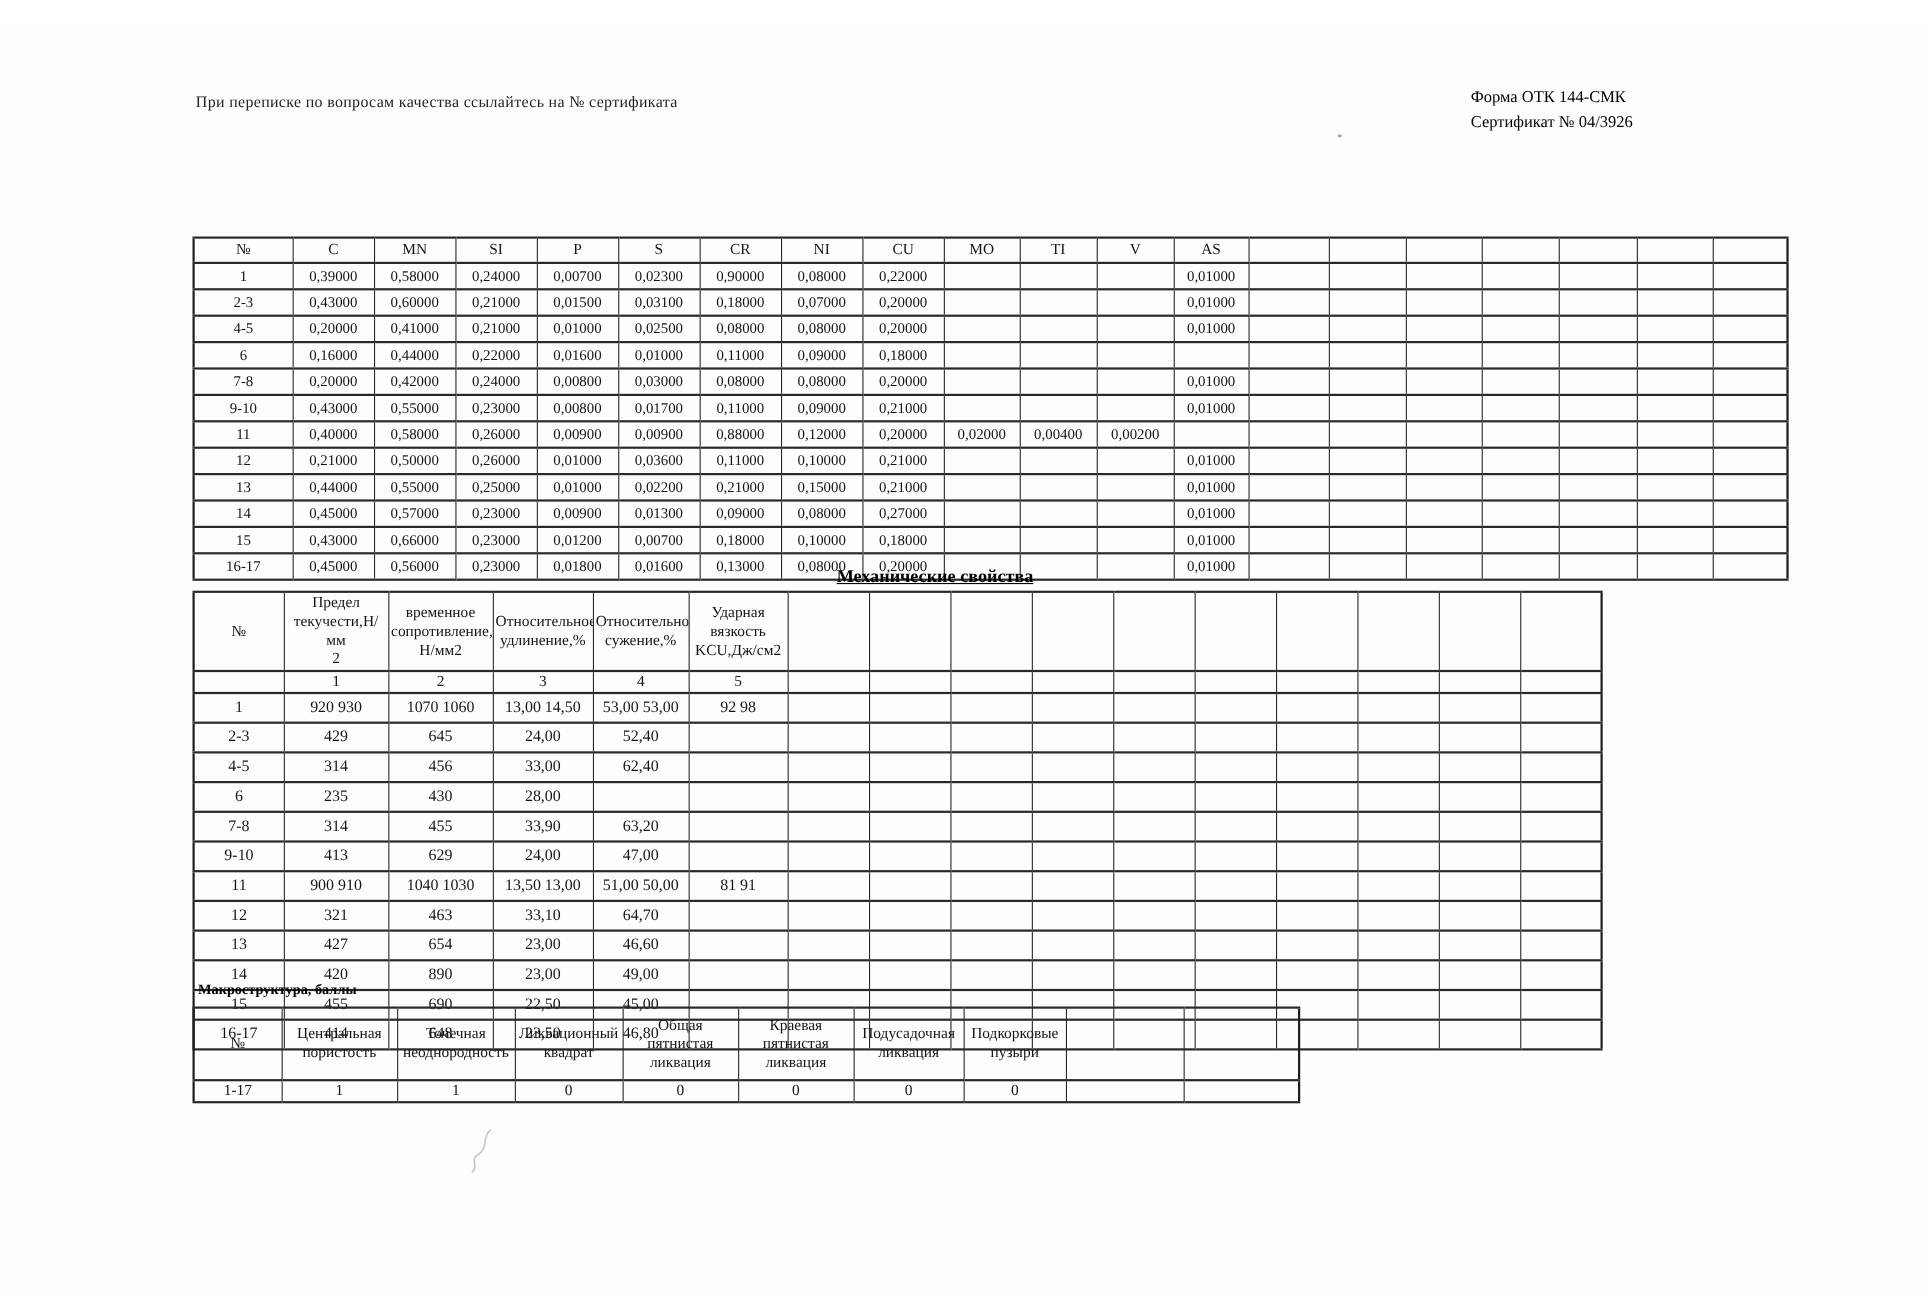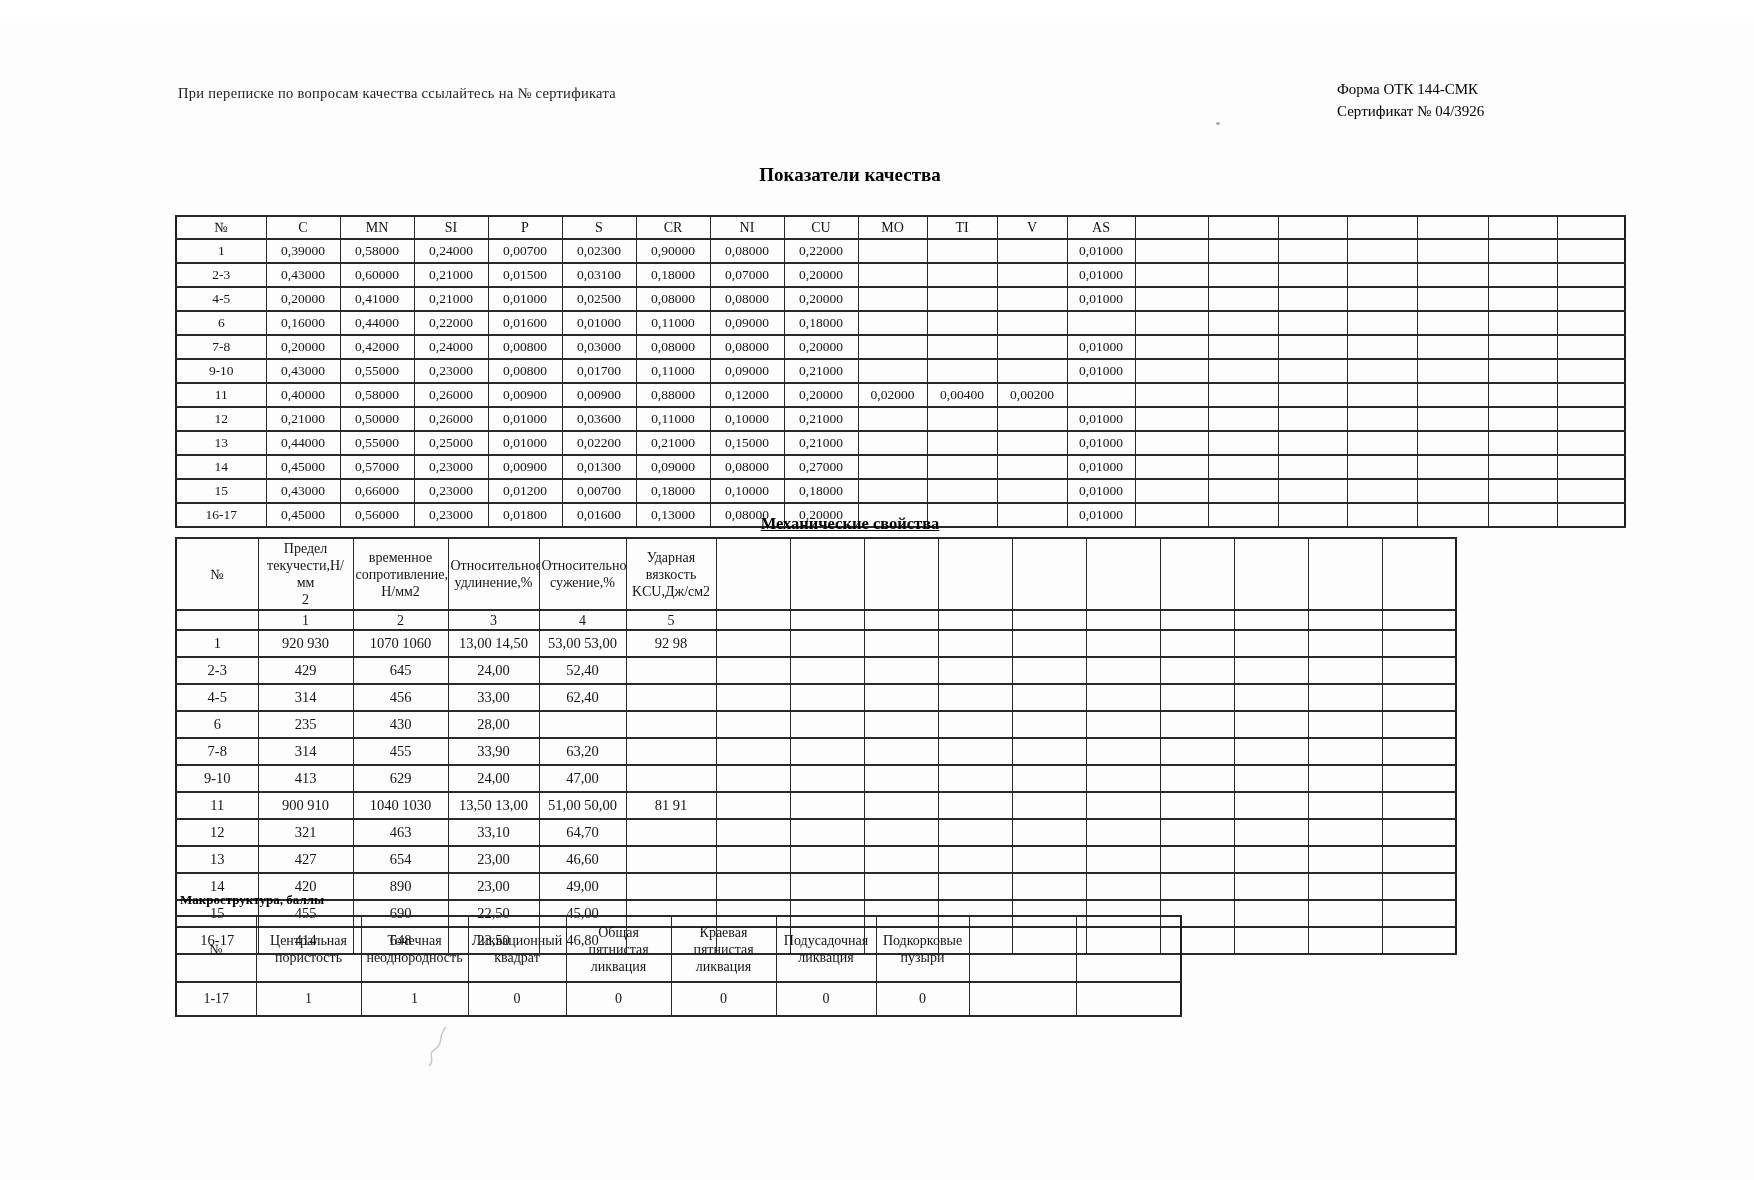--- a/index.html
+++ b/index.html
@@ -35,40 +35,39 @@
   #chem-table th{font-size:14px;}
 
   #mech-table{left:175px;top:514px;width:1280px;font-size:14.5px;}
   #mech-table thead tr.main{height:72px;}
   #mech-table thead tr.subheader{height:20px;font-size:13px;}
   #mech-table tbody tr{height:27px;}
   #mech-table th{font-size:14px;line-height:17px;}
 
   #macro-table{left:175px;top:892px;width:1005px;font-size:14px;}
   #macro-table thead tr{height:66px;}
-  #macro-table tbody tr{height:34px;}
+  #macro-table tbody tr{height:20px;}
   #macro-table th{font-size:14px;line-height:17px;}
 
   .scan-dot{position:absolute;left:1216px;top:99px;width:4px;height:3px;border-radius:50%;
     background:#666;opacity:.55;}
   .squiggle{position:absolute;left:415px;top:1000px;opacity:.4;}
 </style>
 </head>
 <body>
 
 <div class="sheet">
 
   <div class="note">При переписке по вопросам качества ссылайтесь на № сертификата</div>
 
   <div class="form-ref">
     <div>Форма ОТК 144-СМК</div>
     <div>Сертификат № 04/3926</div>
   </div>
 
-  <div class="main-title">Показатели качества</div>
 
   <table id="chem-table">
       <colgroup>
         <col style="width: 90px;">
         <col style="width: 74px;">
         <col style="width: 74px;">
         <col style="width: 74px;">
         <col style="width: 74px;">
         <col style="width: 74px;">
         <col style="width: 74px;">

